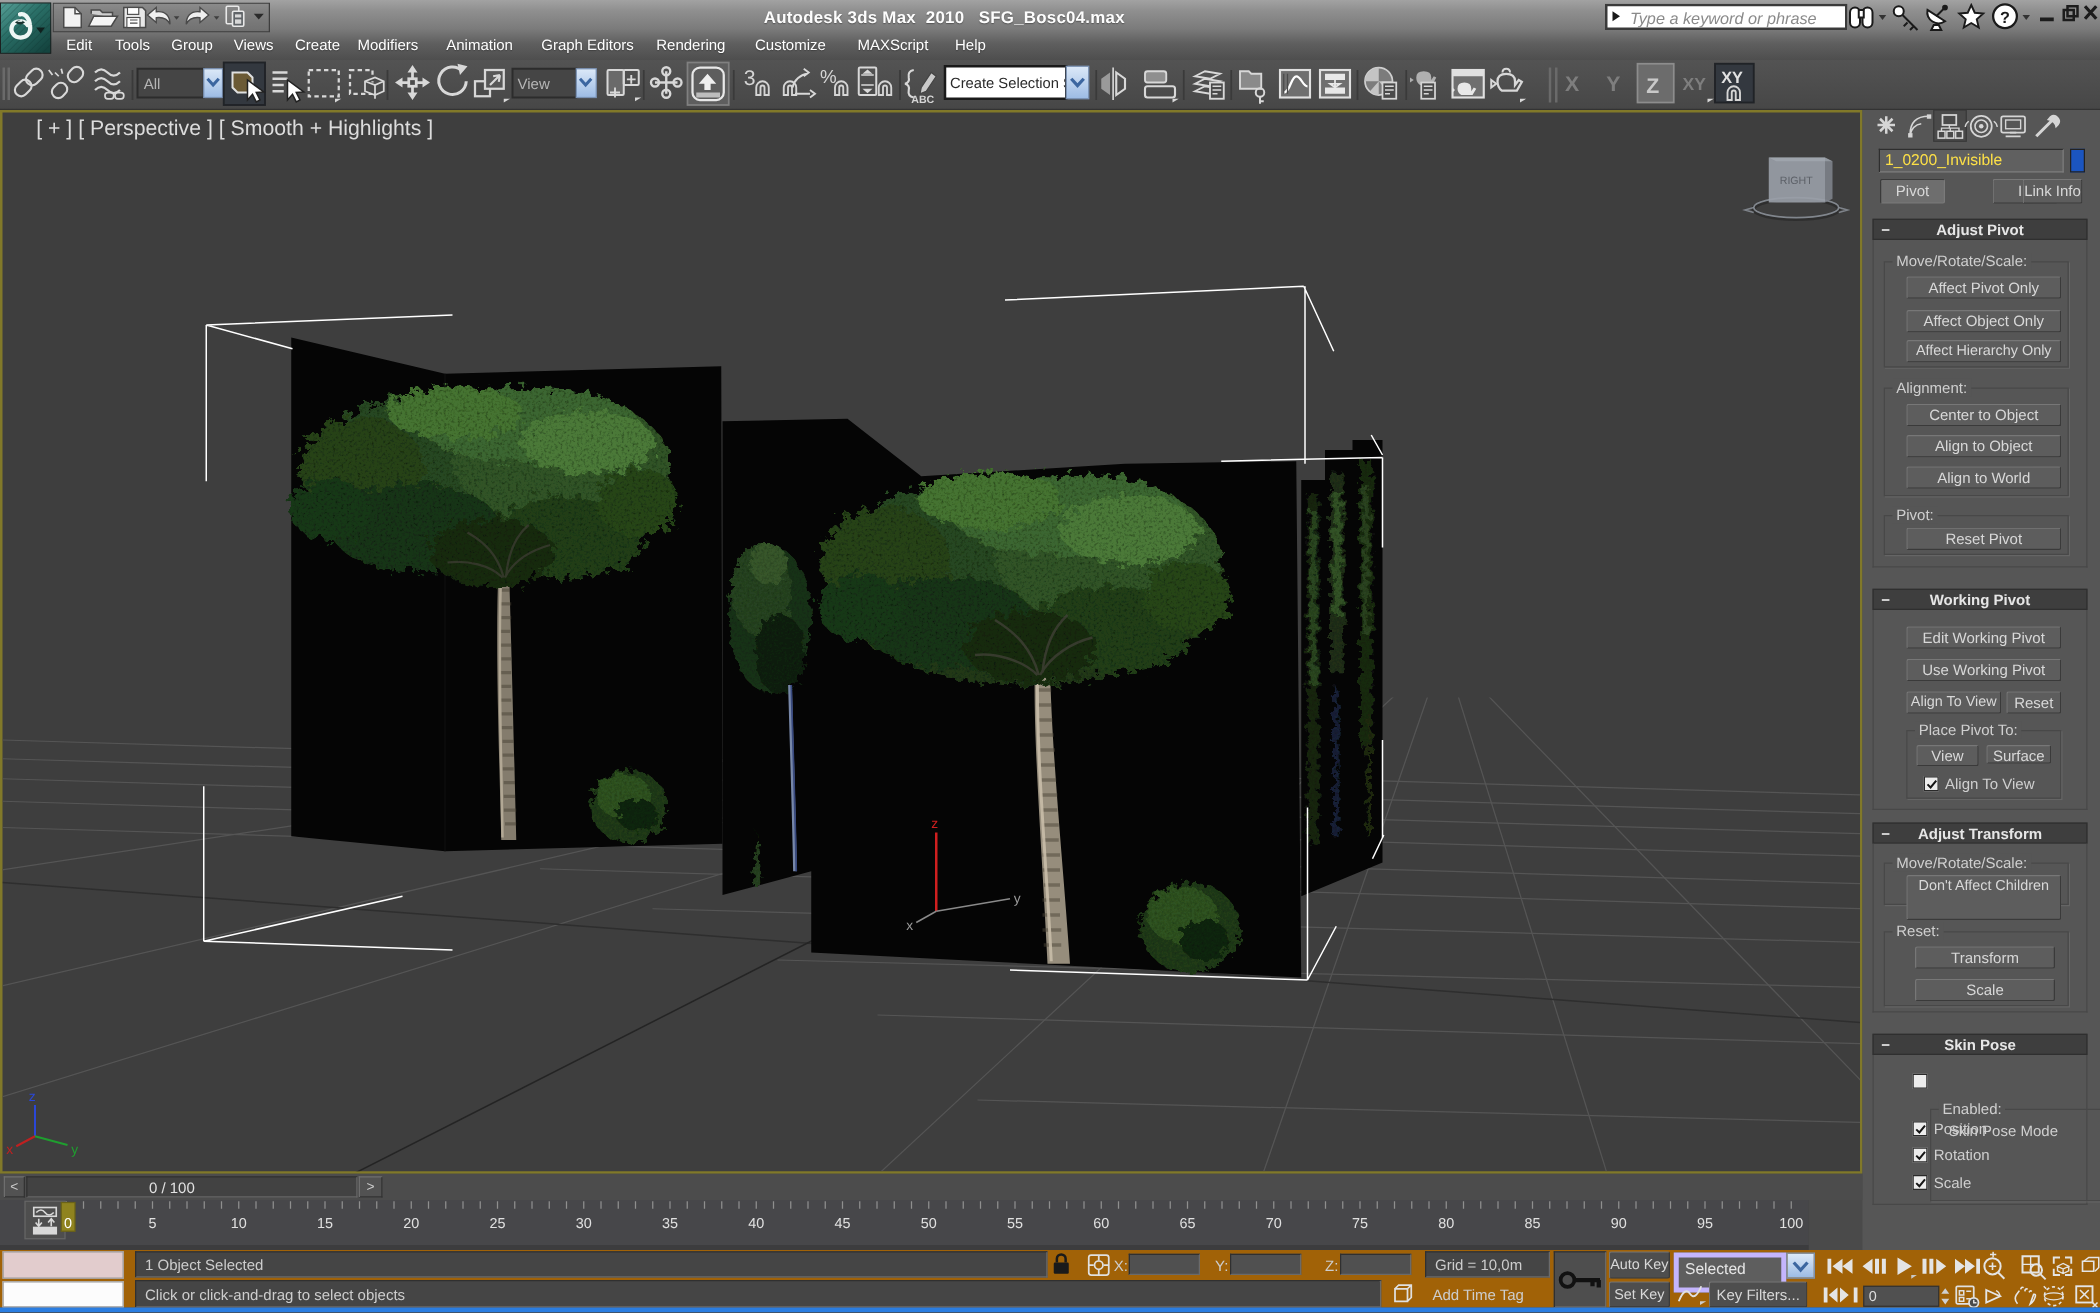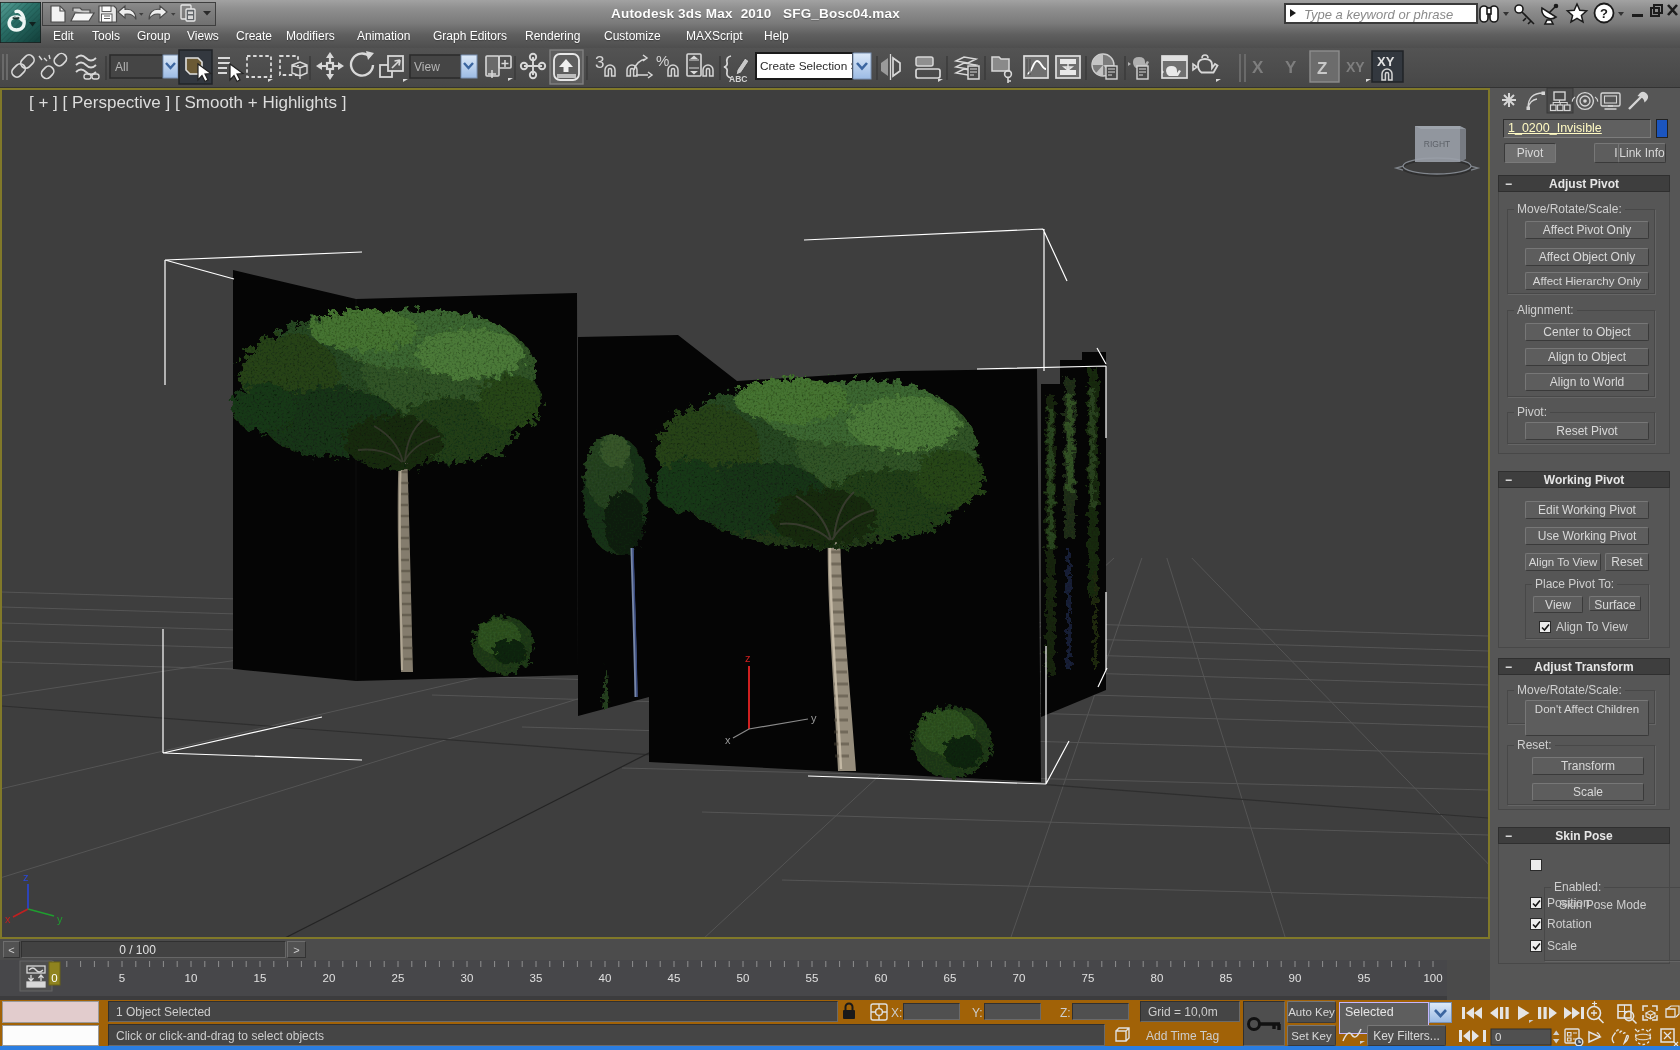--- a/index.html
+++ b/index.html
@@ -556,21 +556,21 @@
 
         <rect x="111" y="5" width="19" height="13" rx="1.5" stroke-width="1.4"></rect>
         <rect x="114.5" y="8" width="12" height="7" stroke-width="1.1"></rect>
         <path d="M 118 18 l 5 0 m -8.5 3 l 12 0" stroke-width="1.4"></path>
 
         <path d="M 139 21 L 152 8" stroke-width="2.4"></path>
         <path d="M 150 5 q 3.5 -2.5 6.5 0.5 q 3 3 0.5 6.5 l -2.5 2.5 q -0.5 -5.5 -7 -6.5 z" fill="#d5d5d5" stroke="none"></path>
       </g>
     </svg>
 
-    <div class="abs" style="left:13px;top:31px;width:148px;height:19px;background:#606060;border:1px solid #2e2e2e;border-bottom-color:#7c7c7c;border-right-color:#7c7c7c;color:#fef9c3;font-size:12.5px;line-height:17px;padding-left:4px;text-decoration:underline;">1_0200_Invisible</div>
+    <div class="abs" style="left:13px;top:31px;width:148px;height:19px;background:#606060;border:1px solid #2e2e2e;border-bottom-color:#7c7c7c;border-right-color:#7c7c7c;color:#fde047;font-size:12.5px;line-height:17px;padding-left:4px;">1_0200_Invisible</div>
     <div class="abs" style="left:166px;top:31px;width:12px;height:19px;background:#1b55c0;border:1px solid #222;"></div>
 
     <div class="mxbtn" style="left:14px;top:55px;width:52px;height:20px;line-height:19px;background:#6e6e6e;border-color:#3a3a3a #7a7a7a #7a7a7a #3a3a3a;">Pivot</div>
     <div class="mxbtn" style="left:72px;top:55px;width:52px;height:20px;line-height:19px;margin-left:32px;">IK</div>
     <div class="mxbtn" style="left:128px;top:55px;width:48px;height:20px;line-height:19px;">Link Info</div>
 
     <div class="rollout" style="top:87px;height:276px;">
       <div class="rhead"><span class="minus">−</span>Adjust Pivot</div>
       <div class="rbody" style="height:262px;">
         <div class="group" style="left:8px;top:17px;width:148px;height:85px;">
@@ -838,21 +838,21 @@
     <div class="stext" style="left:1146px;top:29px;">Add Time Tag</div>
 
     <div class="sfield" style="left:1243px;top:1px;width:42px;height:45px;background:#4e4e4e;"></div>
     <svg class="abs" style="left:1246px;top:10px" width="38" height="28" viewBox="0 0 38 28">
       <circle cx="8" cy="14" r="5.5" fill="none" stroke="#111" stroke-width="3"></circle>
       <path d="M 13 14 L 34 14 M 28 14 l 0 5 M 33 14 l 0 6" stroke="#111" stroke-width="3.4"></path>
     </svg>
     <div class="mxbtn" style="left:1287px;top:1px;width:49px;height:22px;line-height:21px;background:#4e4e4e;font-size:11.5px;">Auto Key</div>
     <div class="mxbtn" style="left:1287px;top:25px;width:49px;height:21px;line-height:20px;background:#4e4e4e;font-size:11.5px;">Set Key</div>
 
-    <div class="abs" style="left:1339px;top:2px;width:90px;height:32px;background:#5e5e5e;border:1px solid #c4b5fd;color:#e6e6e6;font-size:12.5px;line-height:19px;padding-left:5px;">Selected</div>
+    <div class="abs" style="left:1339px;top:2px;width:90px;height:32px;background:#5e5e5e;border:4px solid #c4b5fd;color:#e6e6e6;font-size:12.5px;line-height:19px;padding-left:5px;">Selected</div>
     <div class="abs" style="left:1429px;top:2px;width:23px;height:21px;background:linear-gradient(#dce9f8,#9cbbe4);border:1px solid #7a92b4;">
       <svg width="21" height="19" viewBox="0 0 21 19">
           <path d="M 5 7 l 5.5 6 l 5.5 -6" fill="none" stroke="#3c66a0" stroke-width="2.6"></path>
         </svg>
     </div>
 
     <svg class="abs" style="left:1340px;top:25px" width="26" height="21" viewBox="0 0 26 21">
       <path d="M 3 16 q 5 -12 9 -6 t 9 -6" fill="none" stroke="#e0e0e0" stroke-width="1.5"></path>
       <path d="M 20 16 l 5 0 l -5 3 z" fill="#ccc"></path>
     </svg>

